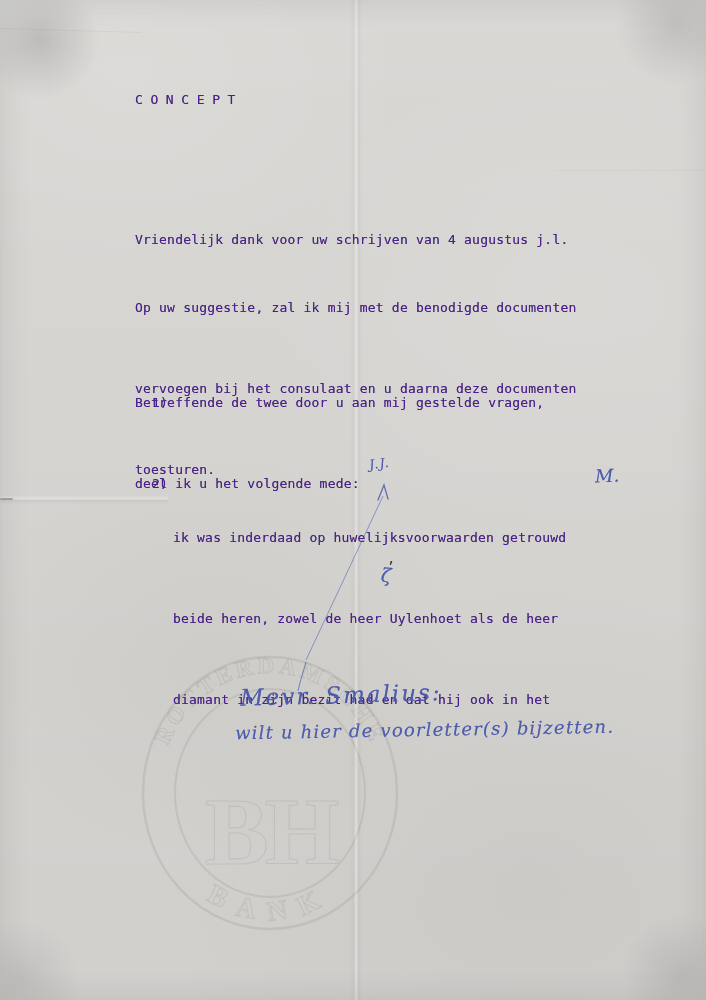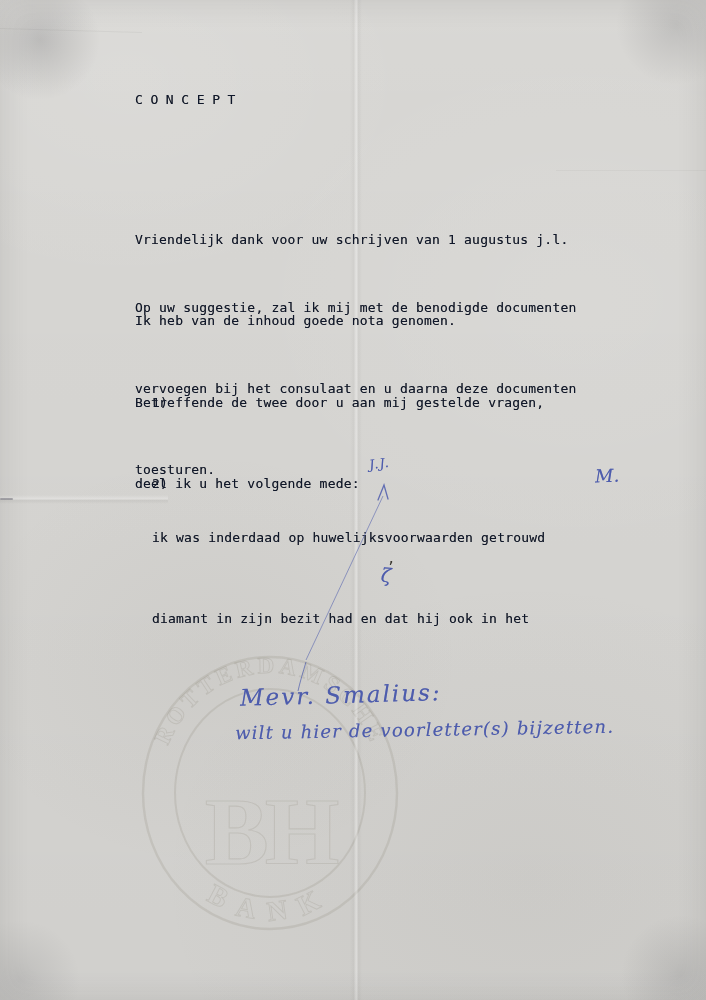--- a/index.html
+++ b/index.html
@@ -32,28 +32,28 @@
   .crease-h-left{
     position:absolute;left:0;top:495px;width:168px;height:9px;pointer-events:none;
     background:linear-gradient(180deg, rgba(0,0,0,0) 0%, rgba(255,255,255,0.28) 42%, rgba(90,88,84,0.08) 62%, rgba(0,0,0,0) 100%);
   }
   .crease-h-dash{position:absolute;left:0;top:498px;width:13px;height:2px;background:rgba(70,72,86,0.38);border-radius:1px;pointer-events:none;}
   .crease-top{position:absolute;left:0;top:30px;width:142px;height:1px;background:rgba(60,60,62,0.06);transform:rotate(1.6deg);pointer-events:none;}
   .crease-right{position:absolute;left:556px;top:170px;width:150px;height:1px;background:rgba(60,60,62,0.045);pointer-events:none;}
   
   .t{
     position:absolute;
-    color:#0f172a;
+    color:#4c1d95;
     font-size:13px;line-height:27px;letter-spacing:0.2px;white-space:pre;
     text-shadow:0 0 0.5px rgba(59,56,49,0.65);
   }
   .t-header{letter-spacing:7.6px;}
   .li{position:absolute;}
   .li .num{position:absolute;left:0;top:0;}
-  .li .lines{display:block;}
+  .li .lines{display:block;margin-left:21px;}
   
   .hw{
     position:absolute;color:#4d5cad;
     font-family:"DejaVu Serif", serif;font-style:italic;white-space:pre;
     text-shadow:0 0 0.4px rgba(77,92,173,0.5);
   }
   .hw-jj{left:369px;top:456px;font-size:13px;transform:rotate(-7deg);letter-spacing:1px;}
   .hw-m{left:595px;top:465px;font-size:18px;transform:rotate(-2deg);}
   .hw-squiggle{left:381px;top:564px;font-size:19px;transform:rotate(4deg);}
   .ink-comma{position:absolute;left:387px;top:550px;font-size:14px;color:#3b3831;font-family:"DejaVu Sans Mono",monospace;}
@@ -90,22 +90,21 @@
   <div class="crease-v"></div>
   <div class="crease-h-left"></div>
   <div class="crease-h-dash"></div>
   <div class="crease-top"></div>
   <div class="crease-right"></div>
 
   <div class="t t-header" style="left:135px;top:86px;">CONCEPT</div>
 
 
   <div class="t" style="left:135px;top:172px;">
-    <div>Vriendelijk dank voor uw schrijven van 1 augustus j.l.</div>
-    <div>Ik heb van de inhoud goede nota genomen.</div>
+    <div>Vriendelijk dank voor uw schrijven van 4 augustus j.l.</div>
   </div>
 
   <div class="t" style="left:135px;top:335px;">
     <div>Betreffende de twee door u aan mij gestelde vragen,</div>
     <div>deel ik u het volgende mede:</div>
   </div>
 
   <div class="t" style="left:135px;top:240px;">
     <div>Op uw suggestie, zal ik mij met de benodigde documenten</div>
     <div>vervoegen bij het consulaat en u daarna deze documenten</div>
@@ -115,20 +114,21 @@
   <div class="t li" style="left:152px;top:389px;">
     <span class="num">1)</span>
     <span class="lines">
       <div>ik was inderdaad op huwelijksvoorwaarden getrouwd</div>
     </span>
   </div>
 
   <div class="t li" style="left:152px;top:470px;">
     <span class="num">2)</span>
     <span class="lines">
+      <div>beide heren, zowel de heer Uylenhoet als de heer</div>
       <div>diamant in zijn bezit had en dat hij ook in het</div>
     </span>
   </div>
 
   <div class="hw hw-jj">J.J.</div>
   <div class="hw hw-m">M.</div>
   <div class="ink-comma">,</div>
   <div class="hw hw-squiggle">ζ</div>
   <div class="hw hw-note1">Mevr. Smalius:</div>
   <div class="hw hw-note2">wilt u hier de voorletter(s) bijzetten.</div>

